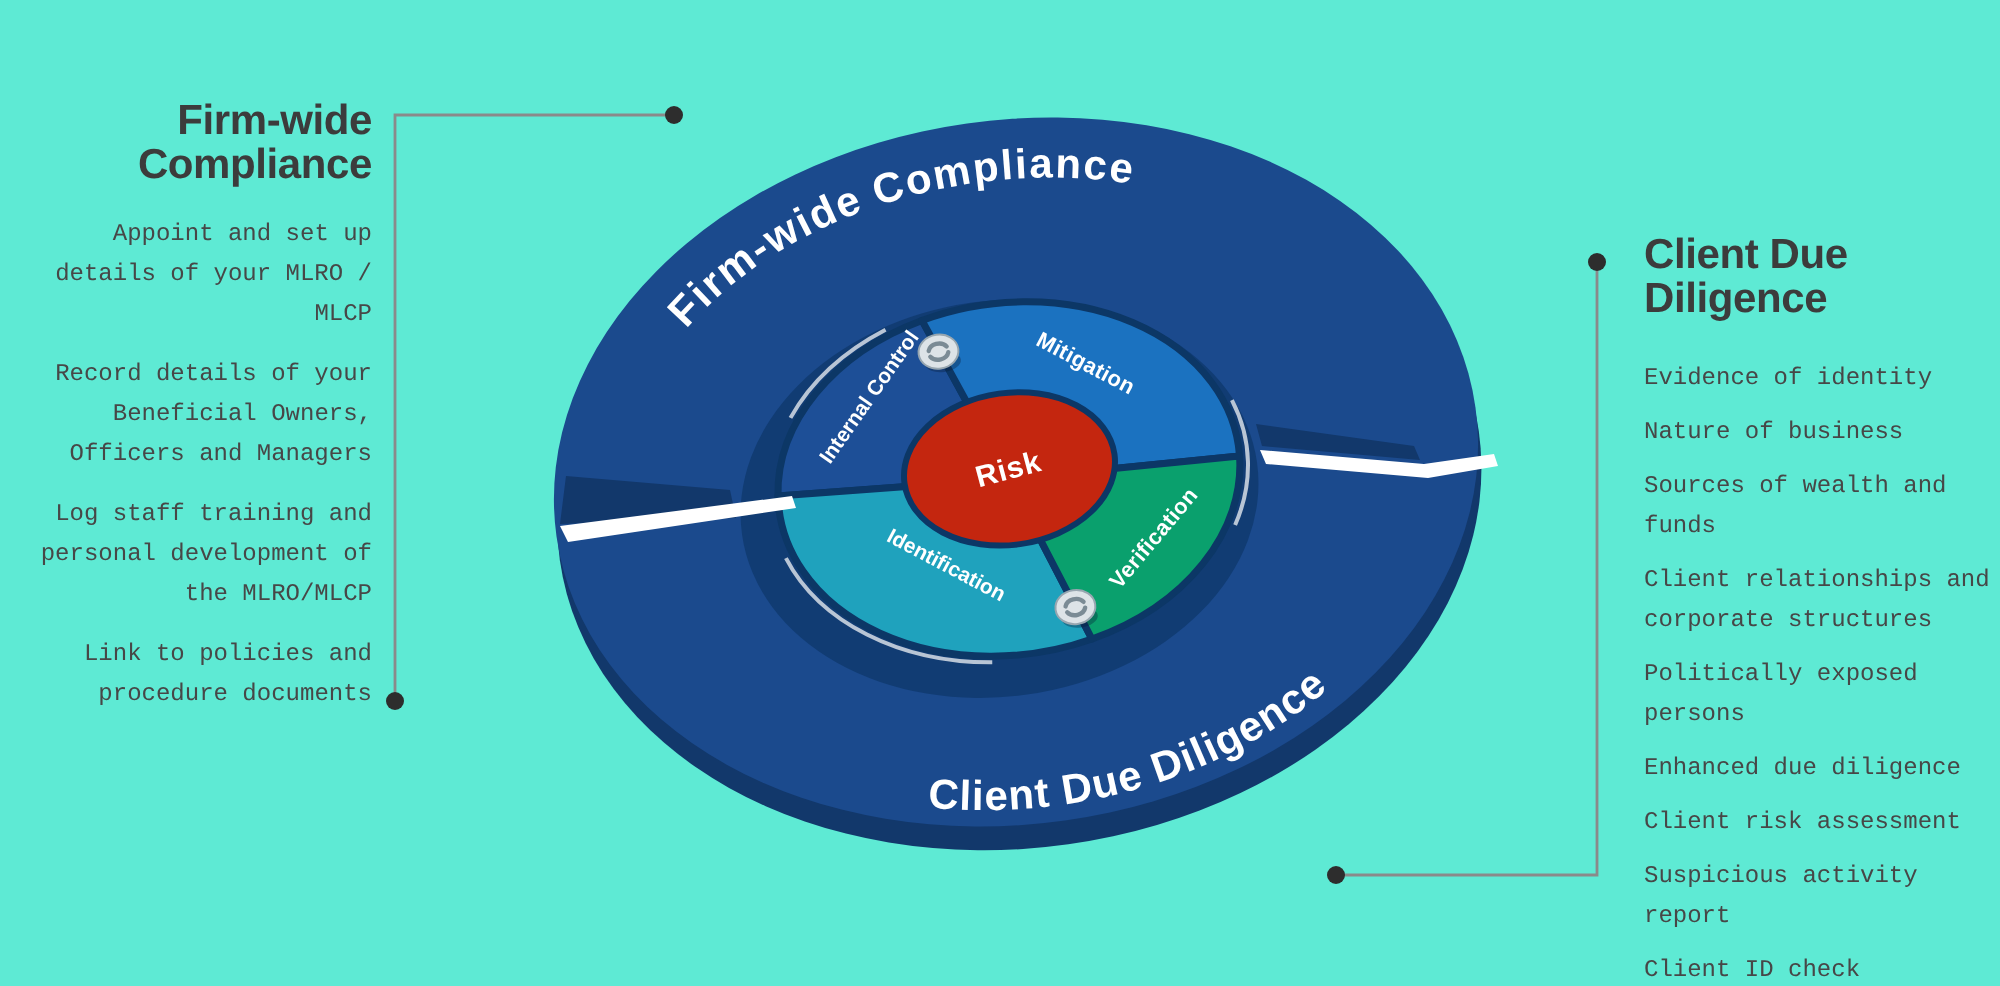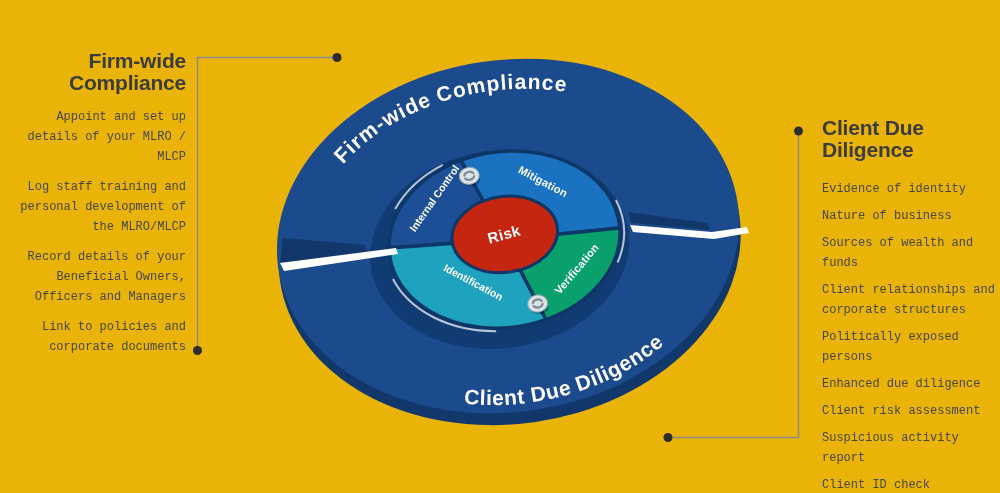--- a/index.html
+++ b/index.html
@@ -1,17 +1,17 @@
 <!DOCTYPE html>
 <html><head>
 <meta charset="utf-8">
 <style>
   html,body{margin:0;padding:0;background:#fff;}
   body{width:1000px;height:493px;font-family:"Liberation Sans",sans-serif;}
-  .stage{position:relative;width:1000px;height:493px;overflow:hidden;background:#eab308;}
+  .stage{position:relative;width:1000px;height:493px;overflow:hidden;background:#5eead4;}
 
   .side-panel{position:absolute;}
   .side-panel h2{font-size:21px;line-height:22px;font-weight:700;color:#3c3c3c;margin:0 0 13px 0;letter-spacing:-0.2px;}
   .side-panel p{font-size:12px;line-height:20px;color:#474747;margin:0 0 10px 0;font-family:Liberation Mono, monospace;}
 
   .left-panel{left:6px;top:50px;width:180px;text-align:right;}
   .right-panel{left:822px;top:117px;width:180px;text-align:left;}
   .right-panel h2{max-width:125px;margin-bottom:18px;}
   .right-panel p{margin-bottom:7px;}
 
@@ -29,23 +29,23 @@
   .risk-label{font-size:15px;letter-spacing:0.4px;}
 </style>
 </head>
 <body>
 
 <div class="stage">
 
   <aside class="side-panel left-panel">
     <h2>Firm-wide Compliance</h2>
     <p>Appoint and set up details of your MLRO / MLCP</p>
+    <p>Record details of your Beneficial Owners, Officers and Managers</p>
     <p>Log staff training and personal development of the MLRO/MLCP</p>
-    <p>Record details of your Beneficial Owners, Officers and Managers</p>
-    <p>Link to policies and corporate documents</p>
+    <p>Link to policies and procedure documents</p>
   </aside>
 
   <aside class="side-panel right-panel">
     <h2>Client Due Diligence</h2>
     <p>Evidence of identity</p>
     <p>Nature of business</p>
     <p>Sources of wealth and funds</p>
     <p>Client relationships and corporate structures</p>
     <p>Politically exposed persons</p>
     <p>Enhanced due diligence</p>

